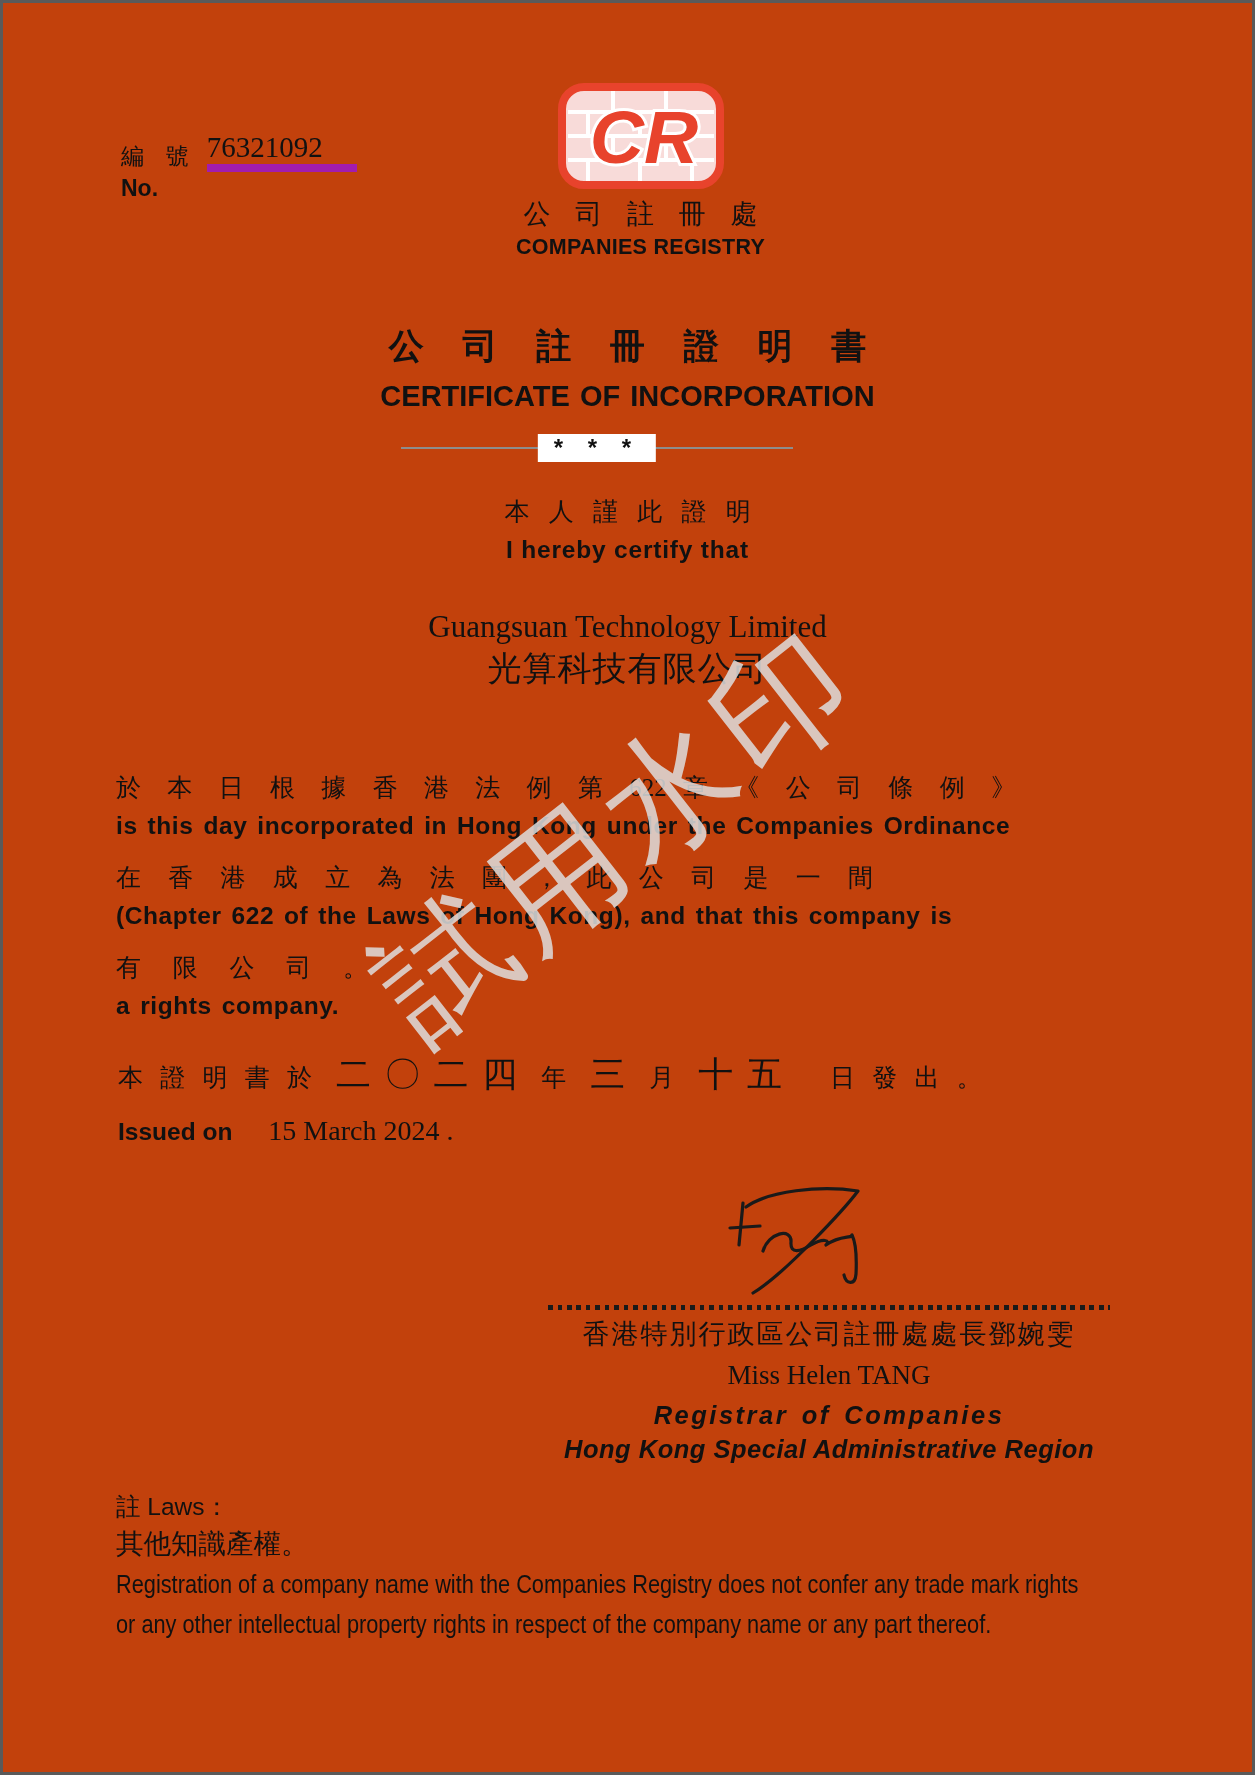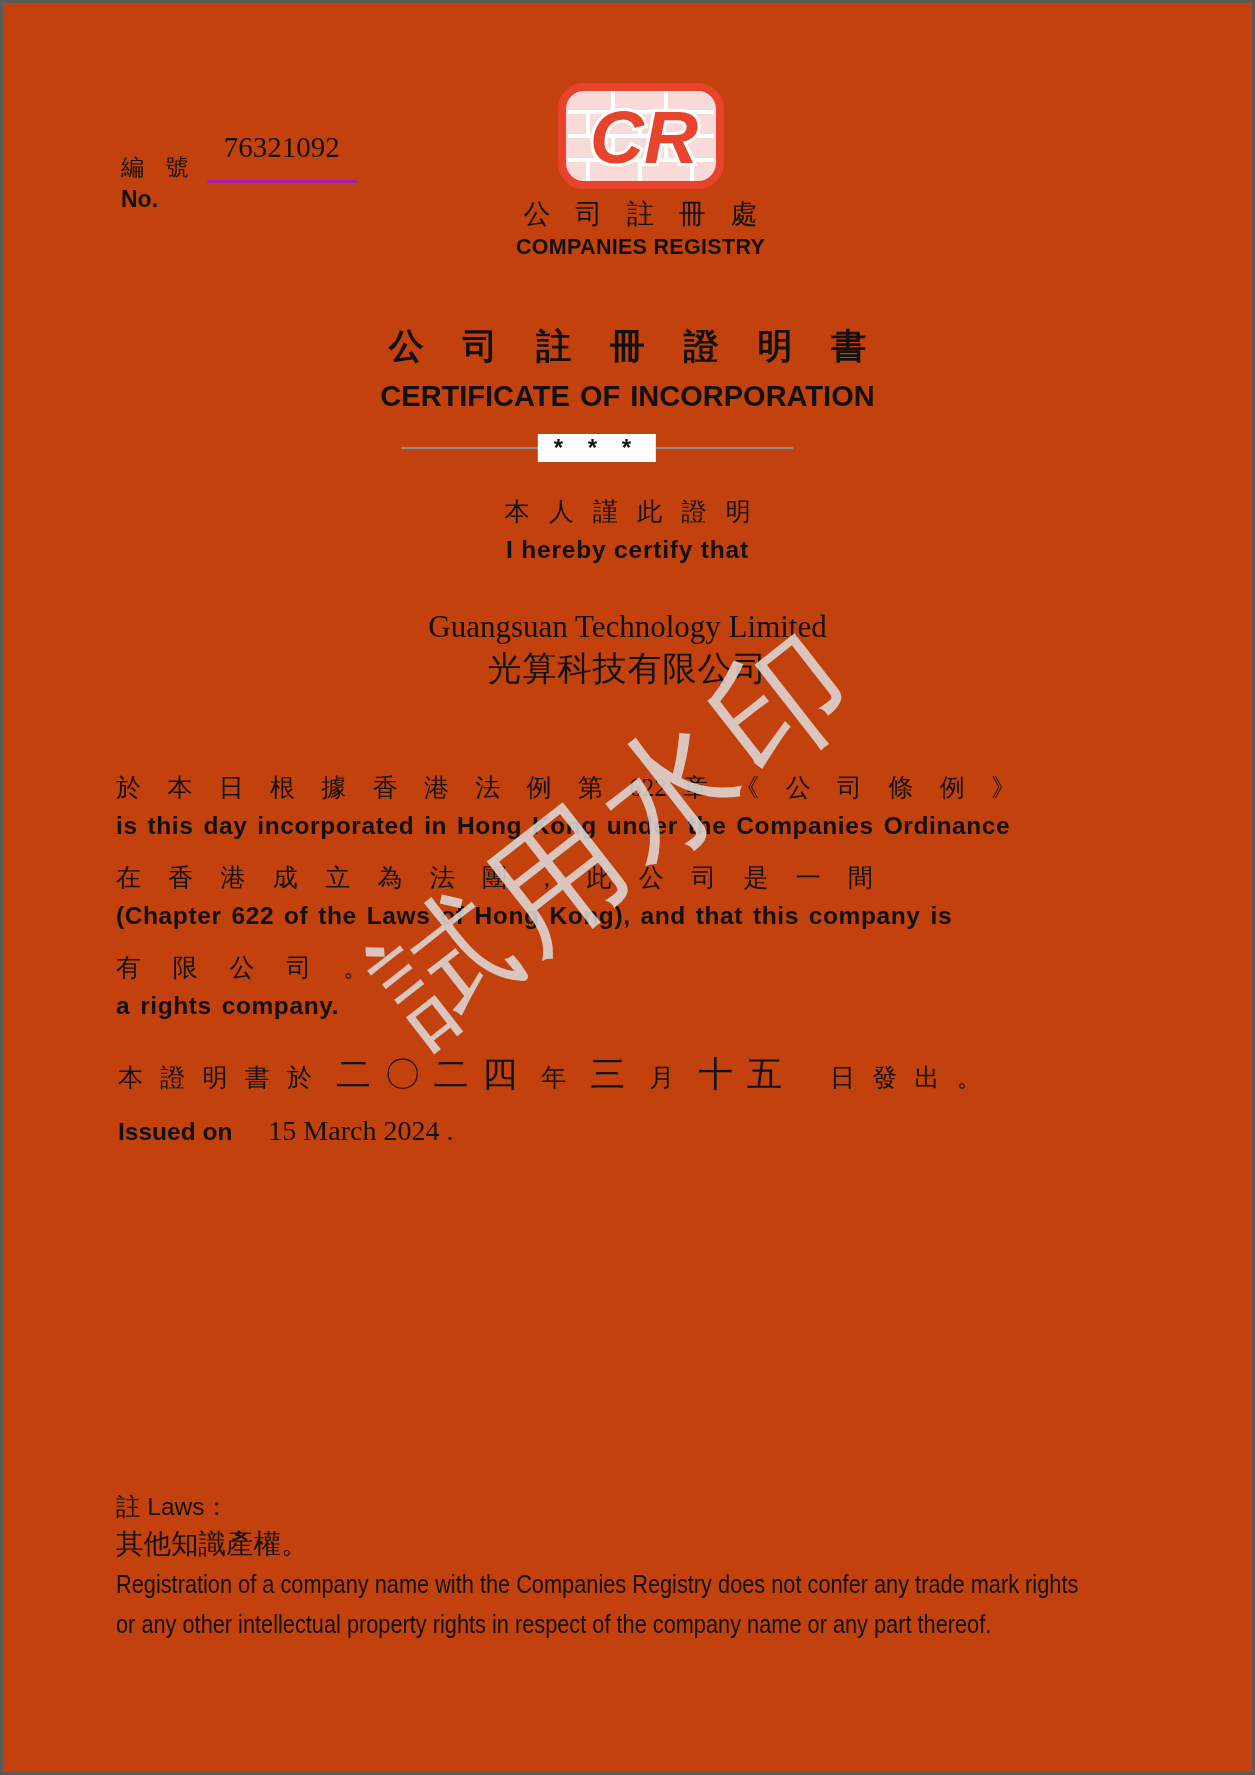--- a/index.html
+++ b/index.html
@@ -9,21 +9,21 @@
     position:relative; width:1255px; height:1775px; background:#c2410c;
     border:3px solid #5a5a5a; overflow:hidden;
   }
   .cjk { font-family:"Liberation Serif","DejaVu Serif",serif; }
   .serif { font-family:"Liberation Serif","DejaVu Serif",serif; }
 
   
   .num-block { position:absolute; left:118px; top:128px; z-index:2; }
   .num-row { display:flex; align-items:flex-end; }
   .num-label-zh { font-size:23px; letter-spacing:8px; }
-  .num-value-wrap { margin-left:10px; border-bottom:3px solid #a21caf; width:150px; text-align:center; padding-bottom:16px; }
+  .num-value-wrap { margin-left:10px; border-bottom:8px solid #a21caf; width:150px; text-align:left; padding-bottom:0; }
   .num-value { font-size:29px; }
   .num-label-en { font-size:23px; font-weight:bold; margin-top:3px; }
 
   
   .logo-block { position:absolute; left:0; right:0; top:80px; text-align:center; transform:translateX(13px); z-index:2; }
   .logo-svg { display:block; margin:0 auto; }
   .logo-zh { font-size:27px; word-spacing:18px; margin-top:7px; font-weight:500; }
   .logo-en { font-size:21.5px; font-weight:bold; margin-top:3px; letter-spacing:0.3px; }
 
   
@@ -158,20 +158,36 @@
 
   <div class="issue-block">
     <div class="issue-zh cjk">
       <span class="zh-prefix">本 證 明 書 於</span><span class="big">二 〇 二 四</span><span class="unit">年</span><span class="big">三</span><span class="unit">月</span><span class="big">十 五</span><span class="zh-suffix">日 發 出 。</span>
     </div>
     <div class="issue-en">
       <span class="issue-en-label">Issued on</span><span class="issue-en-date serif">15 March 2024 .</span>
     </div>
   </div>
 
+  <div class="sig-block">
+    <svg class="sig-svg" width="185" height="118" viewBox="0 0 185 118">
+      <g fill="none" stroke="#1a1a1a" stroke-width="3.2" stroke-linecap="round" stroke-linejoin="round">
+        <path d="M 35,22 L 31,64"></path>
+        <path d="M 22,47 L 52,45"></path>
+        <path d="M 38,26 C 60,10 112,4 150,10 C 138,26 78,92 45,112"></path>
+        <path d="M 55,70 C 60,52 84,46 83,61 C 82,74 93,70 103,64 C 115,57 123,59 118,64 C 131,55 140,57 144,55"></path>
+        <path d="M 144,54 C 147,60 149,72 148,93 C 147,105 138,103 136,94"></path>
+      </g>
+    </svg>
+    <div class="dotted-line"></div>
+    <div class="registrar-zh cjk">香港特別行政區公司註冊處處長鄧婉雯</div>
+    <div class="registrar-name serif">Miss Helen TANG</div>
+    <div class="registrar-title">Registrar of Companies</div>
+    <div class="registrar-region">Hong Kong Special Administrative Region</div>
+  </div>
 
   <div class="note-block">
     <div class="note-label">註 Laws：</div>
     <div class="note-zh cjk">其他知識產權。</div>
     <div class="note-en">Registration of a company name with the Companies Registry does not confer any trade mark rights</div>
     <div class="note-en">or any other intellectual property rights in respect of the company name or any part thereof.</div>
   </div>
 
   <div class="watermark cjk">試用水印</div>
 

